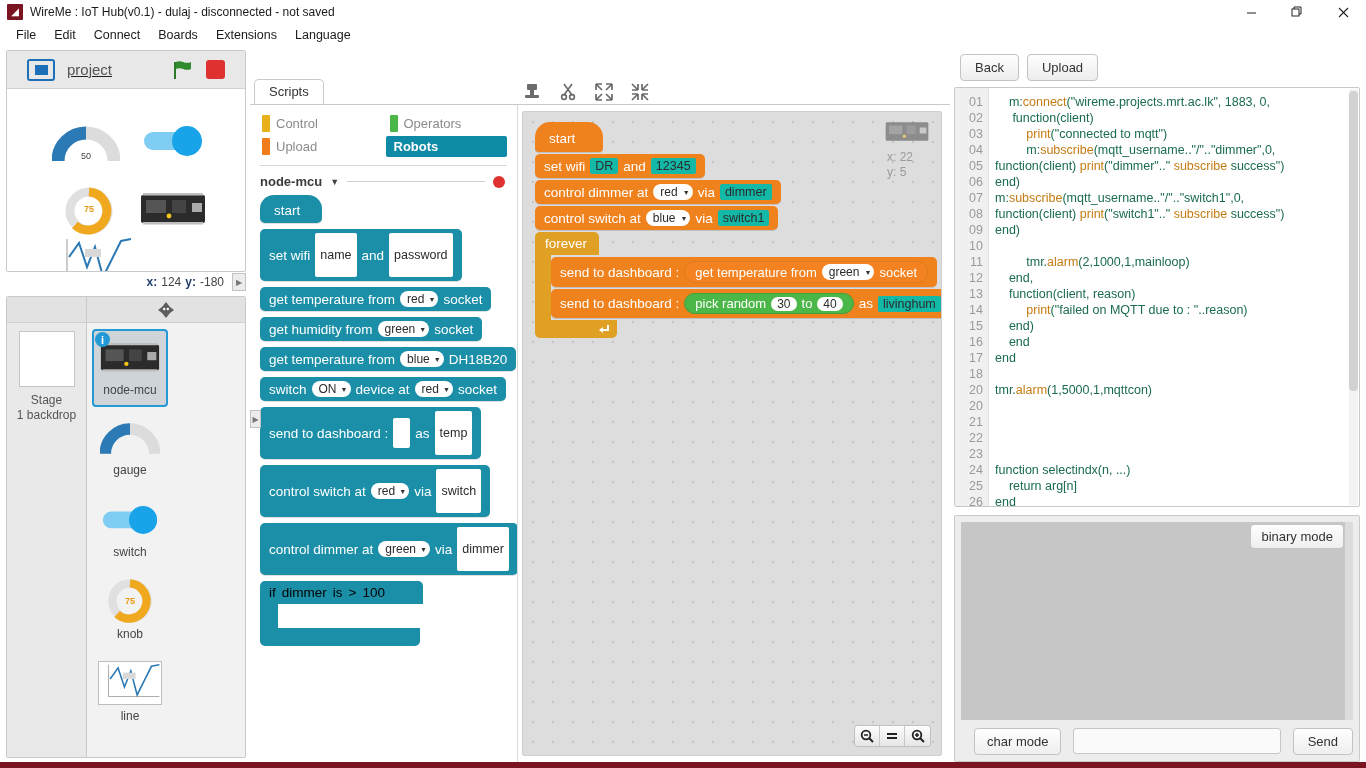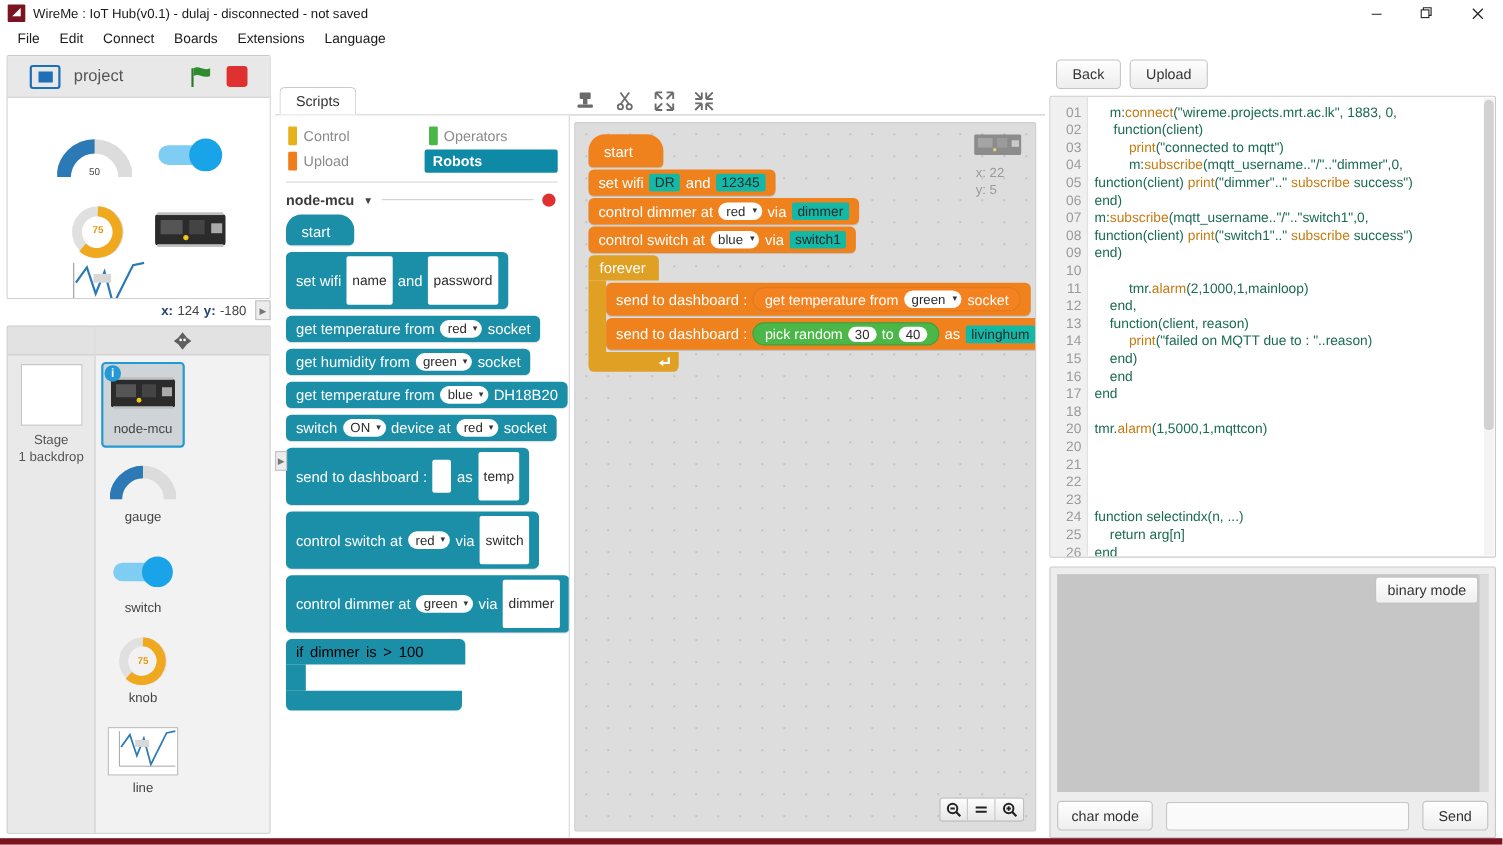--- a/index.html
+++ b/index.html
@@ -54,21 +54,21 @@
   #stage-panel {
     margin: 4px 4px 0 6px;
     border: 1px solid #c9c9c9;
     background: #fff;
     height: 222px;
     display: flex; flex-direction: column;
     border-radius: 2px;
   }
   #stage-header {
     height: 38px; background: #e8e8e8; border-bottom: 1px solid #d0d0d0;
-    display: flex; align-items: center; padding: 0 20px; gap: 12px;
+    display: flex; align-items: center; padding: 0 20px; gap: 12px; text-decoration: underline;
   }
   #stage-logo {
     width: 28px; height: 22px; border: 2px solid #1d6fb8; border-radius: 3px;
     display:flex; align-items:center; justify-content:center;
   }
   #stage-logo i { display:block; width: 13px; height: 10px; background: #1d6fb8; }
   #project-name { font-size: 15px; color: #555; flex: 1; }
   #green-flag { width: 22px; height: 20px; position: relative; }
   #stop-btn { width: 19px; height: 19px; background: #e03131; border-radius: 3px; }
   #stage-canvas { flex: 1; position: relative; background: #fff; overflow: hidden; }
@@ -296,21 +296,21 @@
   }
   #console-out {
     flex: 1; background: #c6c6c6; position: relative; overflow: hidden;
   }
   #console-out-scroll { position: absolute; right: 0; top: 0; width: 8px; bottom: 0; background: #dcdcdc; }
   #binary-mode {
     position: absolute; right: 9px; top: 2px;
     padding: 4px 10px; font-size: 13px; color: #333;
     background: linear-gradient(#fefefe,#efefef); border: 1px solid #c3c3c3; border-radius: 4px;
   }
-  #console-in { display: flex; align-items: flex-end; gap: 12px; padding-top: 8px; }
+  #console-in { display: flex; align-items: flex-start; gap: 12px; padding-top: 8px; margin-left: 13px; }
   #char-mode {
     padding: 5px 12px; font-size: 13px; color: #333;
     background: linear-gradient(#fefefe,#efefef); border: 1px solid #c3c3c3; border-radius: 4px;
   }
   #console-input {
     flex: 1; height: 26px; background: #fafafa; border: 1px solid #c6c6c6; border-radius: 3px;
     font-size: 13px; padding: 0 6px; font-family: "Liberation Sans", sans-serif; color: #333;
   }
   #send-btn {
     padding: 5px 14px; font-size: 13px; color: #333;

